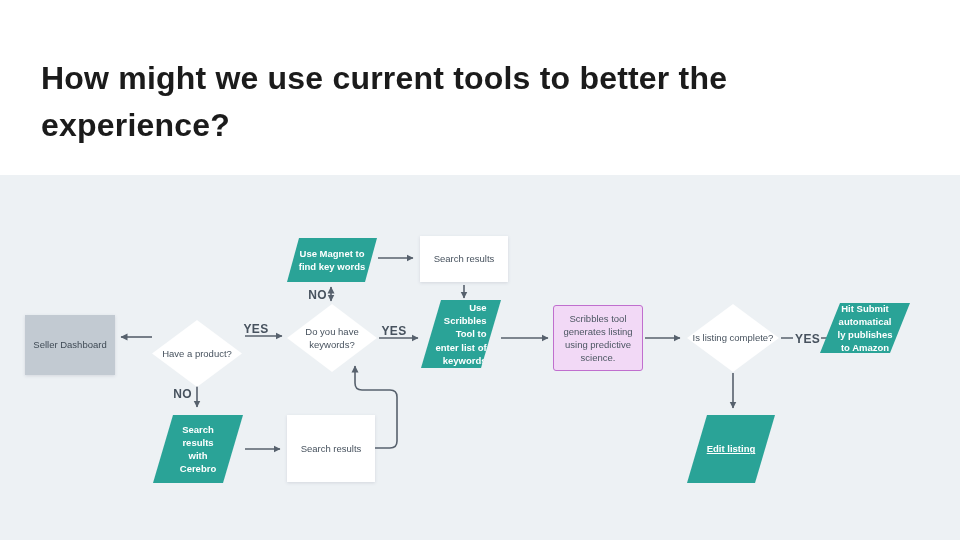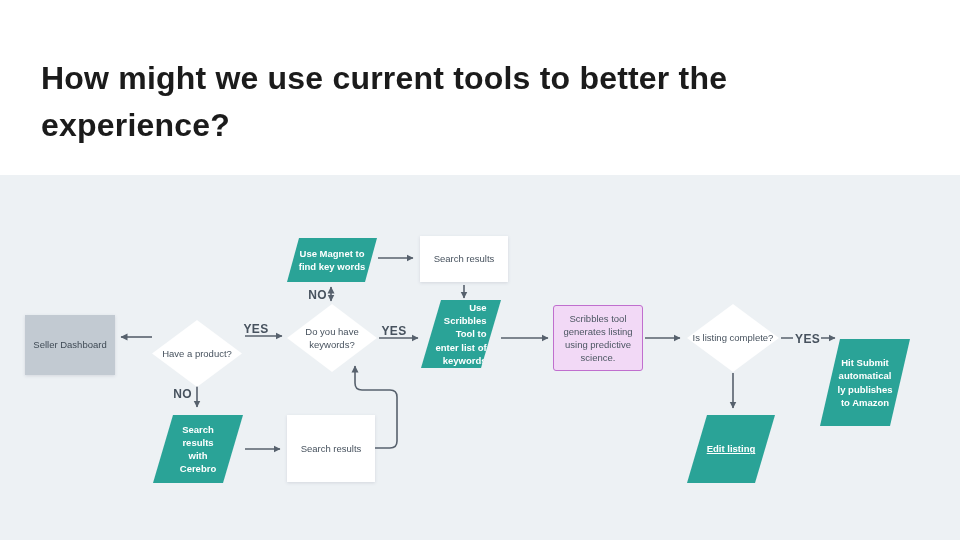--- a/index.html
+++ b/index.html
@@ -103,21 +103,21 @@
 enter list of
 keywords</div>
 
 <div class="node purple" style="left:553px;top:305px;width:90px;height:66px;text-align:center;">Scribbles tool
 generates listing
 using predictive
 science.</div>
 
 <div class="node diamond" style="left:687px;top:304px;width:92px;height:68px;">Is listing complete?</div>
 
-<div class="node para tall" style="left:820px;top:303px;width:90px;height:87px;margin-top:36px;">Hit Submit
+<div class="node para tall" style="left:820px;top:303px;width:90px;height:50px;">Hit Submit
 automatical
 ly publishes
 to Amazon</div>
 
 <div class="node para tall" style="left:687px;top:415px;width:88px;height:68px;text-decoration:underline;">Edit listing</div>
 
 <div class="node para tall" style="left:153px;top:415px;width:90px;height:68px;">Search
 results
 with
 Cerebro</div>

